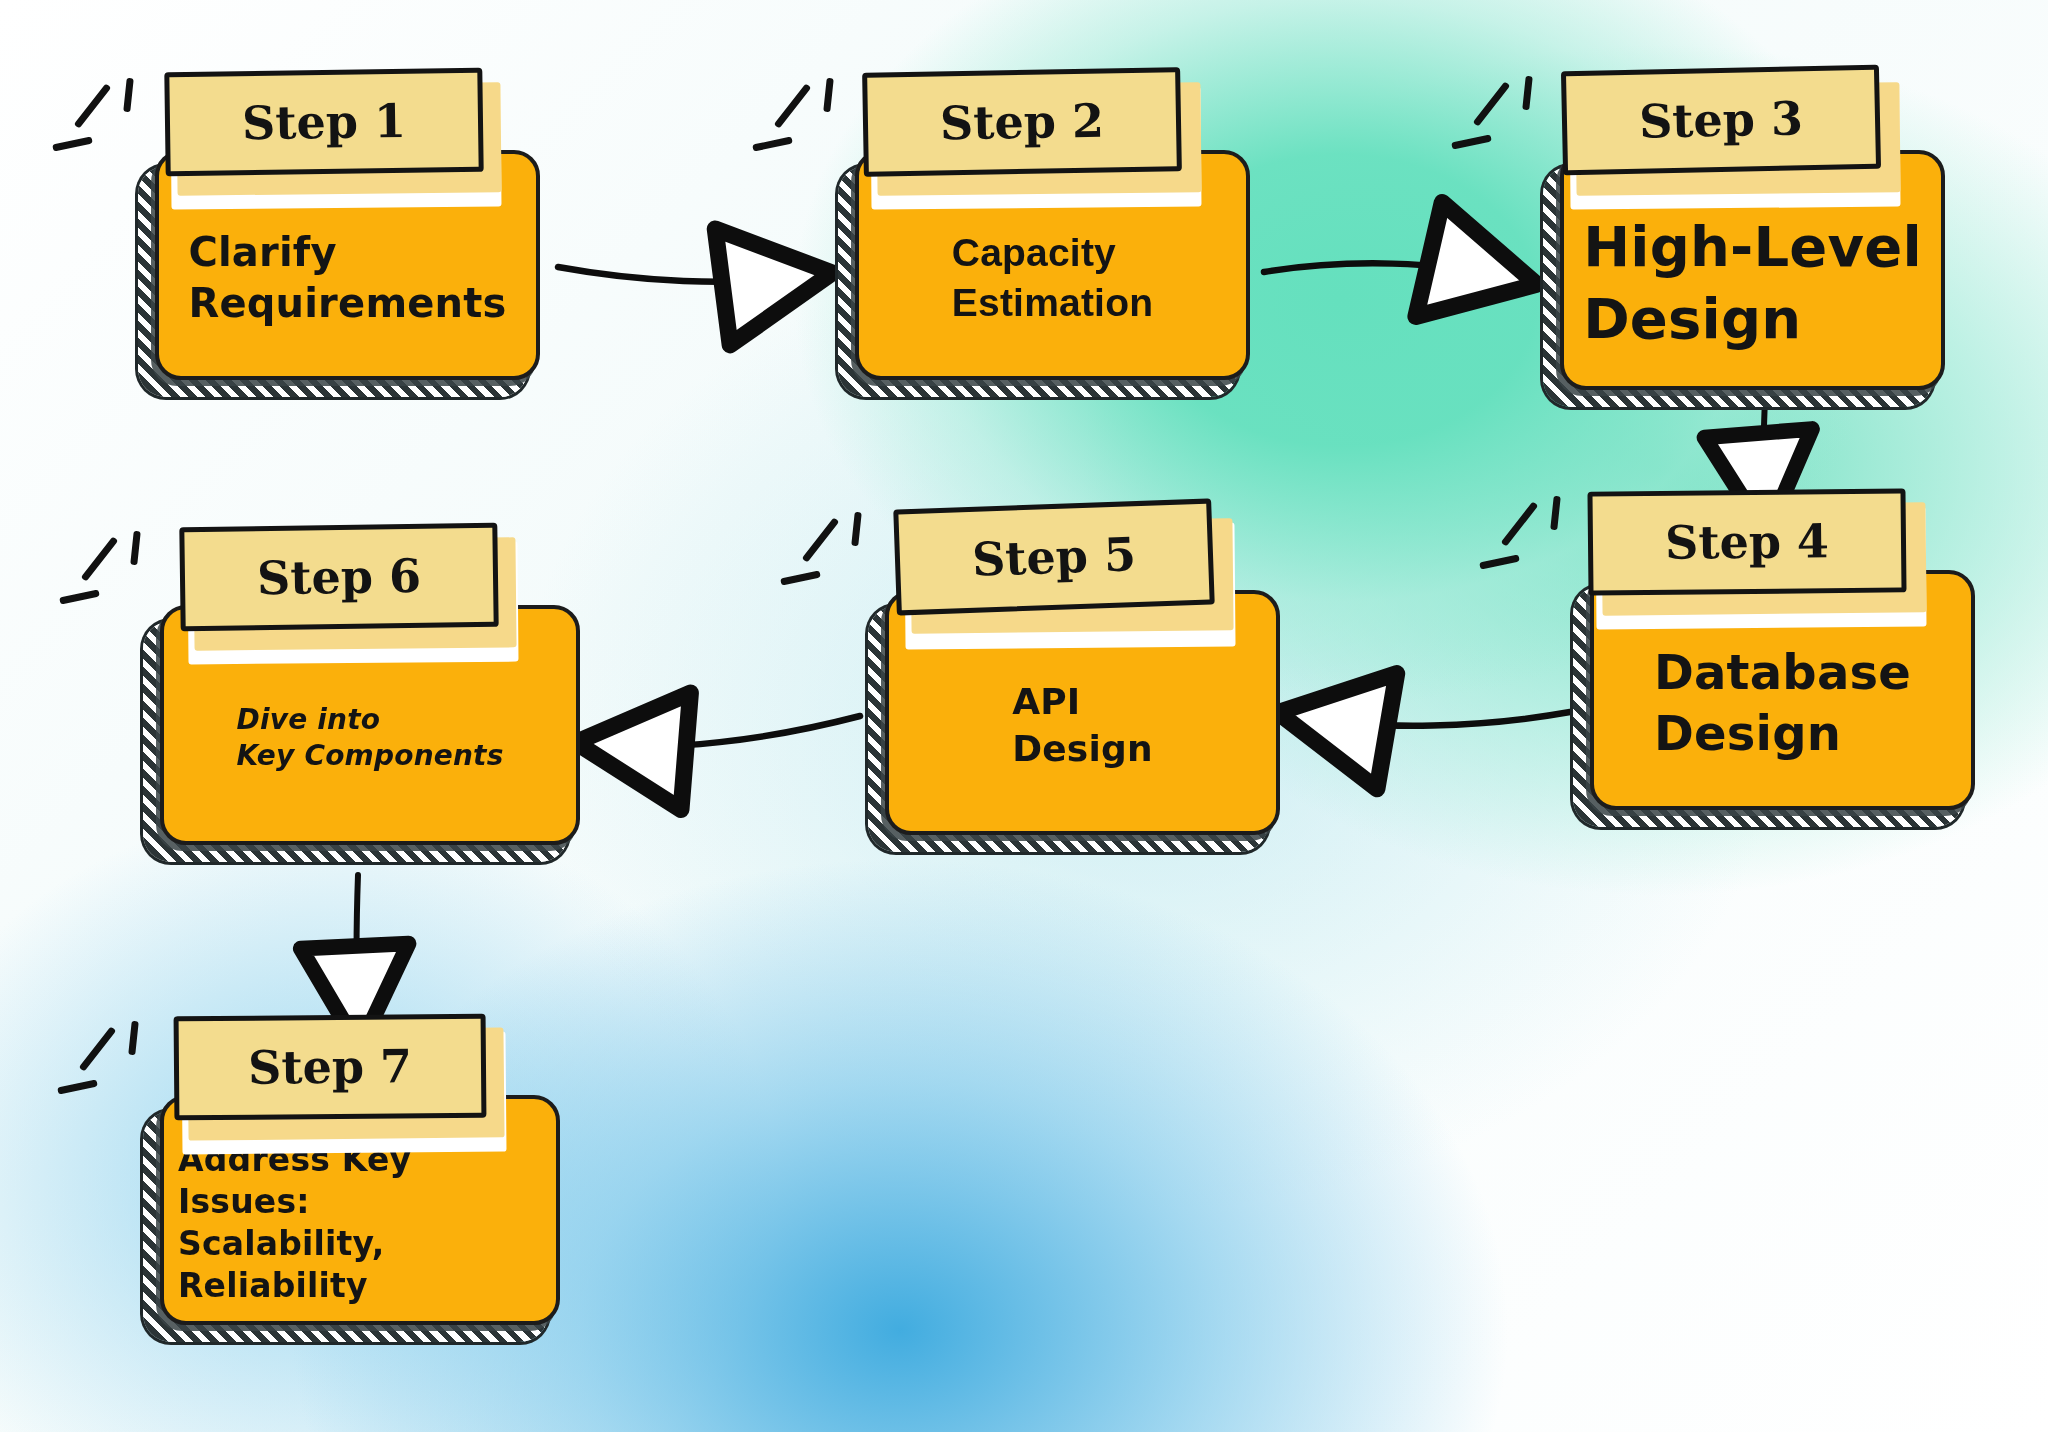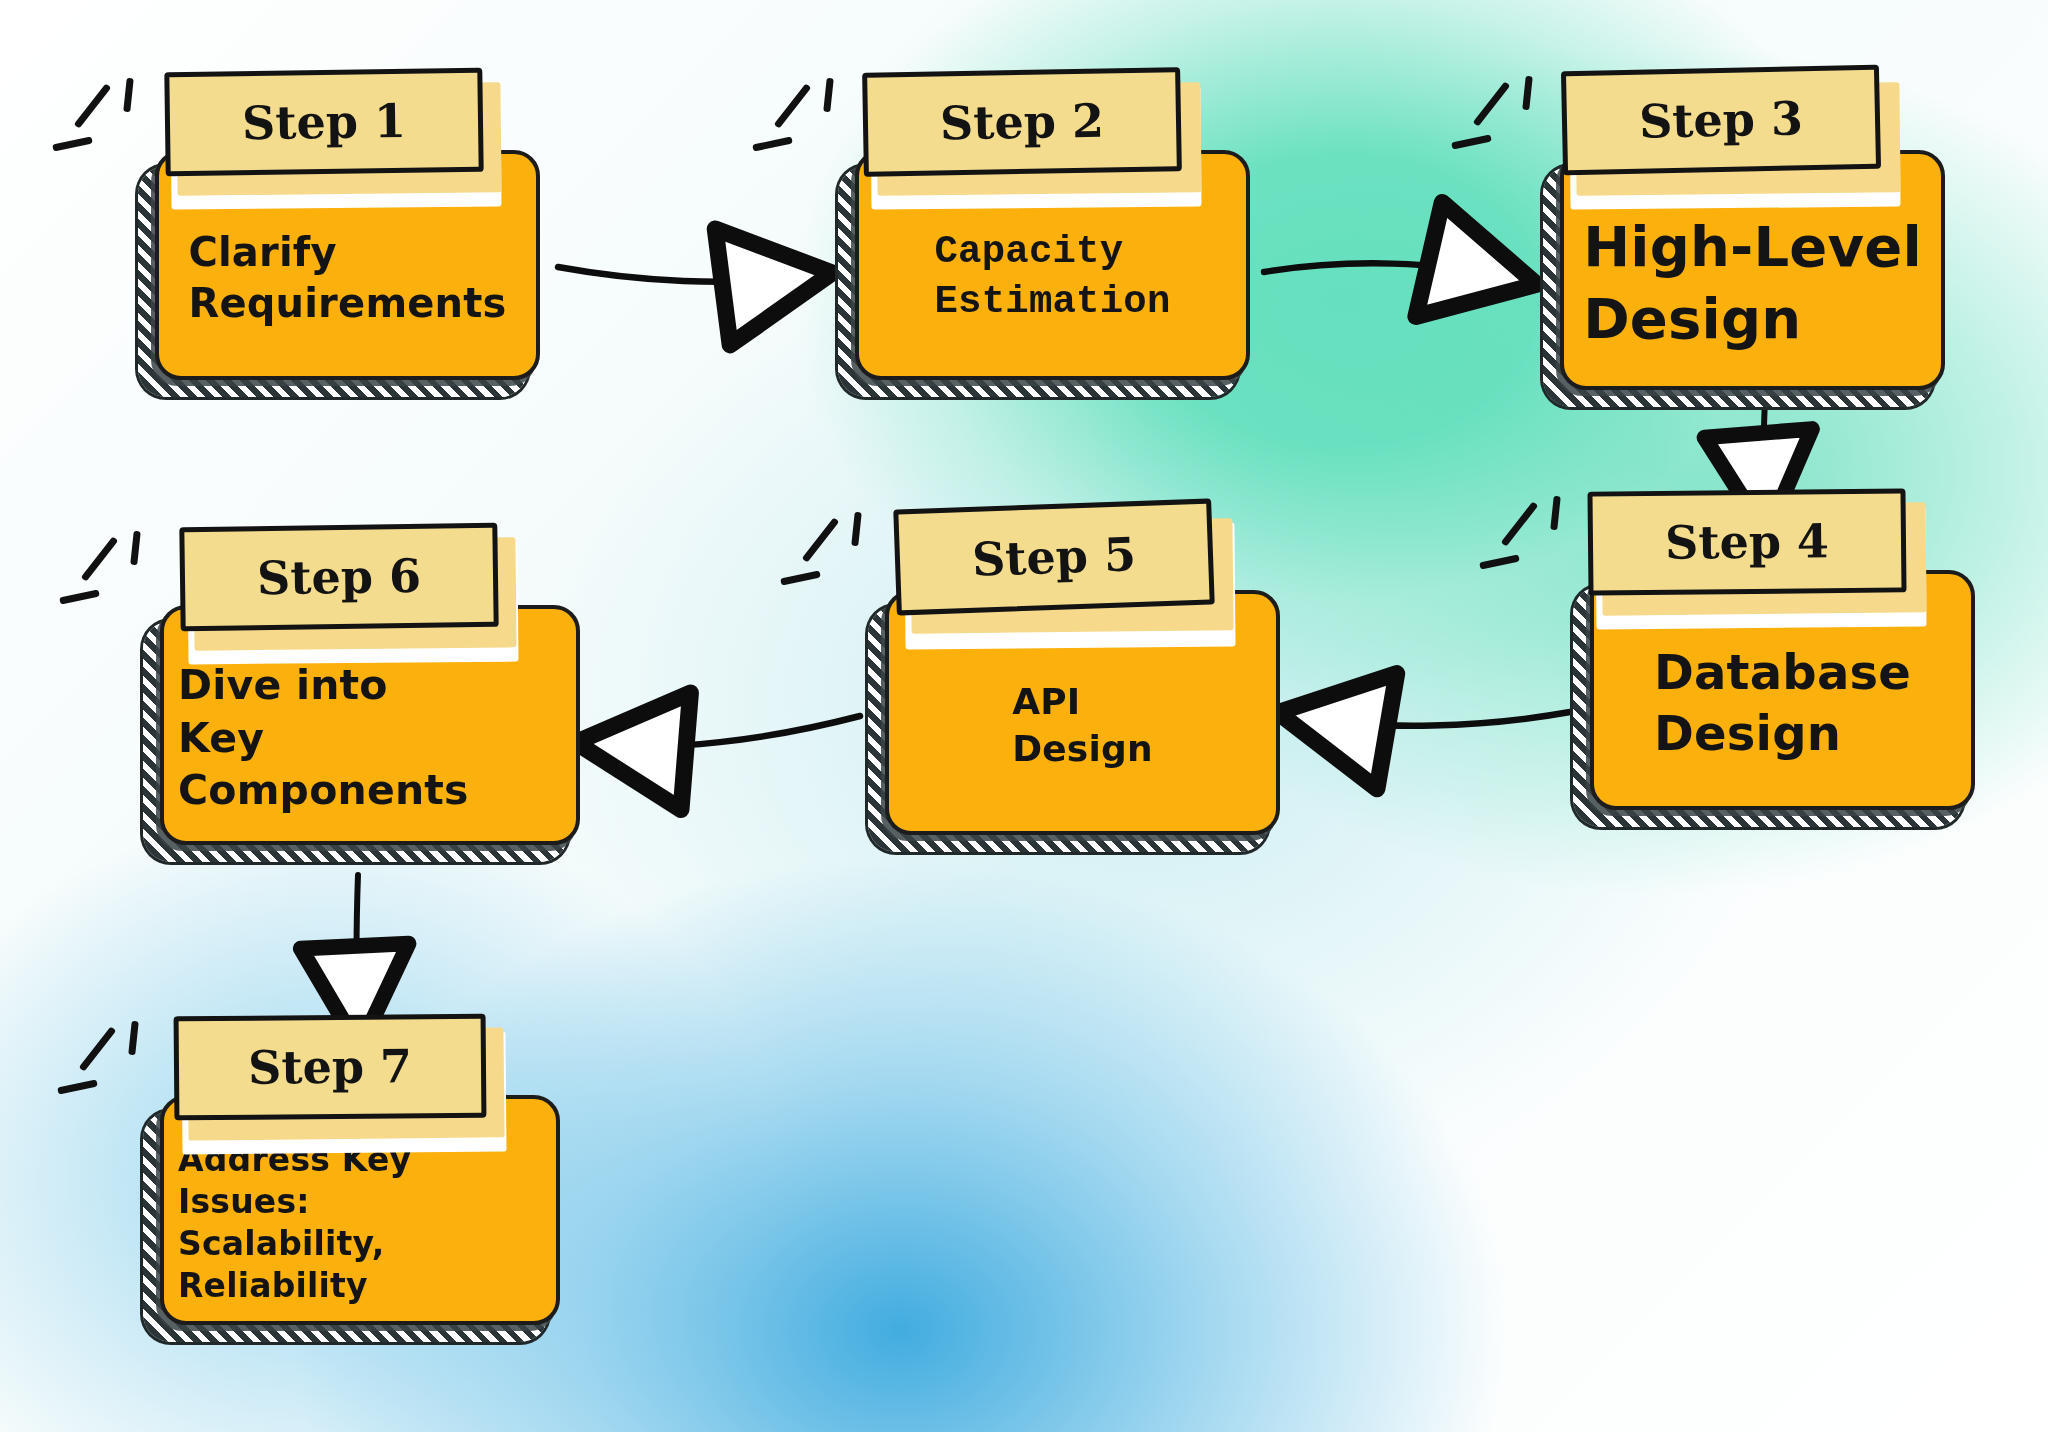--- a/index.html
+++ b/index.html
@@ -49,21 +49,21 @@
   }
   .card .body{
     color:#141414;
     font-family:"DejaVu Sans", sans-serif;
     font-weight:700;
     line-height:1.28;
     padding:0 14px;
     margin-top:26px;
     letter-spacing:.2px;
   }
-  .body.serif{font-family:Liberation Mono, monospace;font-weight:700;}
+  .body.serif{font-family:Liberation Sans, sans-serif;font-weight:700;}
 
   
   .tag-paper{
     position:absolute;
     background:#ffffff;
     border-radius:3px;
     transform:rotate(-.5deg);
   }
   .tag-under{
     position:absolute;
@@ -224,21 +224,21 @@
           <i class="c"></i>
         </div>
     </div>
   </div>
 
   <div class="node" style="left:160px;top:605px;width:420px;height:240px;">
     <div class="card-wrap">
       <div class="hatch"></div>
       <div class="softshadow"></div>
       <div class="card">
-        <div class="body" style="font-size:41px;">Dive into<br>Key Components</div>
+        <div class="body" style="font-size:28px;font-style:italic;">Dive into<br>Key Components</div>
       </div>
       <div class="tag-paper" style="left:28px;top:-62px;width:330px;height:120px;"></div>
       <div class="tag-under" style="left:34px;top:-66px;width:322px;height:110px;"></div>
       <div class="tag" style="left:20px;top:-80px;width:318px;height:104px;font-size:46px;transform:rotate(-.8deg);">
         <span>Step 6</span>
       </div>
       <div class="spark" style="left:-90px;top:-74px;">
           <i class="a"></i>
           <i class="b"></i>
           <i class="c"></i>

